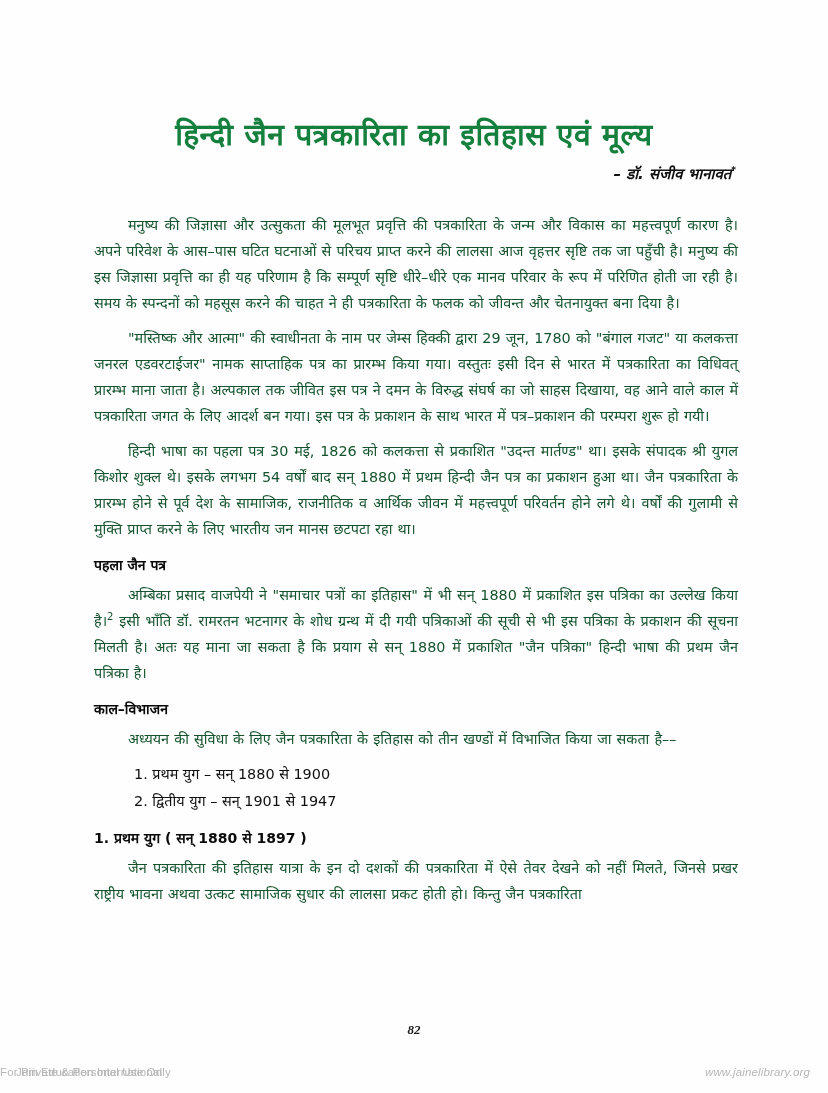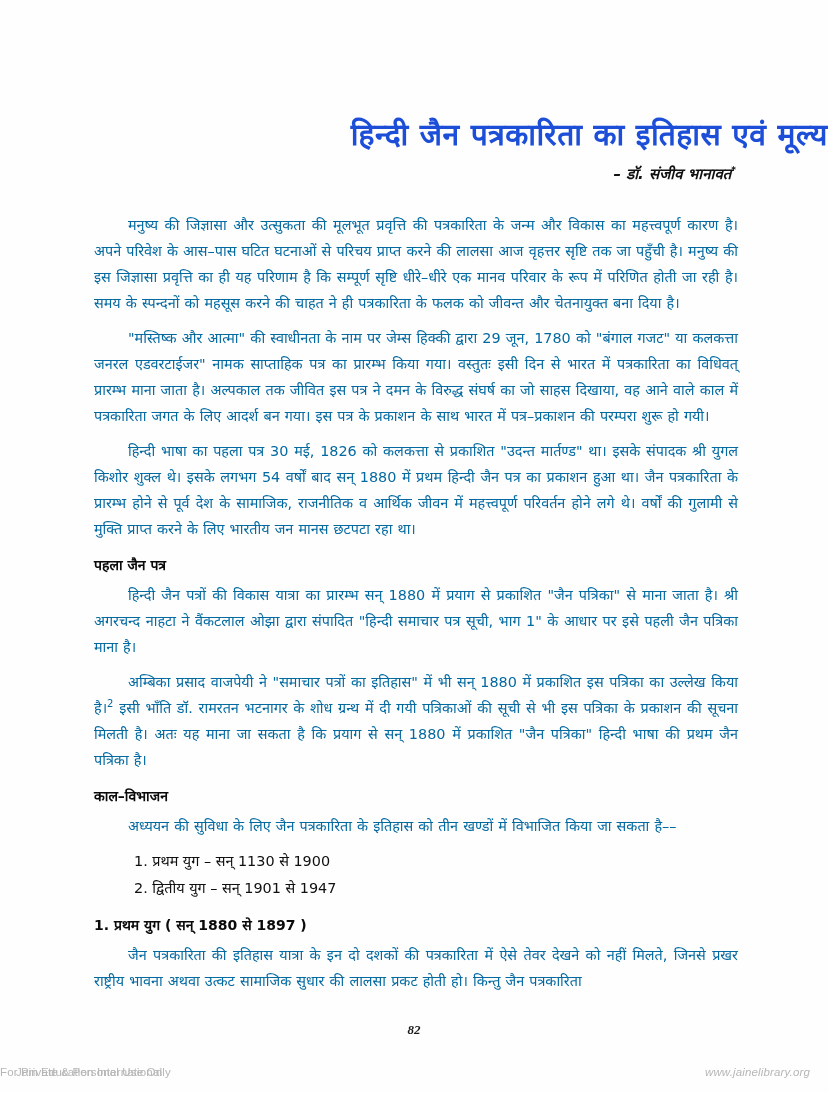--- a/index.html
+++ b/index.html
@@ -23,26 +23,26 @@
     inset: 0;
     background: #fefefe;
   }
 
   
   .doc-title {
     position: absolute;
     top: 96px;
     left: 0;
     right: 0;
-    text-align: right;
+    text-align: center;
     font-family: "DejaVu Sans", "Liberation Sans", sans-serif;
     font-weight: 700;
     font-size: 30px;
     letter-spacing: 0.5px;
-    color: #1d4ed8;
+    color: #15803d;
     line-height: 1.25;
   }
 
   .byline {
     position: absolute;
     top: 163px;
     right: 92px;
     font-family: "DejaVu Sans", "Liberation Sans", sans-serif;
     font-style: italic;
     font-weight: 700;
@@ -66,21 +66,21 @@
   }
 
   p.para {
     margin: 0 0 9px 0;
     font-family: "DejaVu Sans", "Liberation Sans", sans-serif;
     font-size: 14.4px;
     line-height: 26px;
     text-align: justify;
     text-justify: inter-word;
     text-indent: 34px;
-    color: #0369a1;
+    color: #14532d;
     word-spacing: 0.5px;
   }
 
   p.para sup {
     font-size: 10px;
     vertical-align: super;
     line-height: 0;
   }
 
   h2.section {
@@ -152,30 +152,29 @@
   <div class="column">
 
     <p class="para">मनुष्य की जिज्ञासा और उत्सुकता की मूलभूत प्रवृत्ति की पत्रकारिता के जन्म और विकास का महत्त्वपूर्ण कारण है। अपने परिवेश के आस–पास घटित घटनाओं से परिचय प्राप्त करने की लालसा आज वृहत्तर सृष्टि तक जा पहुँची है। मनुष्य की इस जिज्ञासा प्रवृत्ति का ही यह परिणाम है कि सम्पूर्ण सृष्टि धीरे–धीरे एक मानव परिवार के रूप में परिणित होती जा रही है। समय के स्पन्दनों को महसूस करने की चाहत ने ही पत्रकारिता के फलक को जीवन्त और चेतनायुक्त बना दिया है।</p>
 
     <p class="para">"मस्तिष्क और आत्मा" की स्वाधीनता के नाम पर जेम्स हिक्की द्वारा 29 जून, 1780 को "बंगाल गजट" या कलकत्ता जनरल एडवरटाईजर" नामक साप्ताहिक पत्र का प्रारम्भ किया गया। वस्तुतः इसी दिन से भारत में पत्रकारिता का विधिवत् प्रारम्भ माना जाता है। अल्पकाल तक जीवित इस पत्र ने दमन के विरुद्ध संघर्ष का जो साहस दिखाया, वह आने वाले काल में पत्रकारिता जगत के लिए आदर्श बन गया। इस पत्र के प्रकाशन के साथ भारत में पत्र–प्रकाशन की परम्परा शुरू हो गयी।</p>
 
     <p class="para">हिन्दी भाषा का पहला पत्र 30 मई, 1826 को कलकत्ता से प्रकाशित "उदन्त मार्तण्ड" था। इसके संपादक श्री युगल किशोर शुक्ल थे। इसके लगभग 54 वर्षों बाद सन् 1880 में प्रथम हिन्दी जैन पत्र का प्रकाशन हुआ था। जैन पत्रकारिता के प्रारम्भ होने से पूर्व देश के सामाजिक, राजनीतिक व आर्थिक जीवन में महत्त्वपूर्ण परिवर्तन होने लगे थे। वर्षों की गुलामी से मुक्ति प्राप्त करने के लिए भारतीय जन मानस छटपटा रहा था।</p>
 
     <h2 class="section">पहला जैन पत्र</h2>
 
-    <p class="para">हिन्दी जैन पत्रों की विकास यात्रा का प्रारम्भ सन् 1880 में प्रयाग से प्रकाशित "जैन पत्रिका" से माना जाता है। श्री अगरचन्द नाहटा ने वैंकटलाल ओझा द्वारा संपादित "हिन्दी समाचार पत्र सूची, भाग 1" के आधार पर इसे पहली जैन पत्रिका माना है।</p>
 
     <p class="para"><span>अम्बिका प्रसाद वाजपेयी ने "समाचार पत्रों का इतिहास" में भी सन् 1880 में प्रकाशित इस पत्रिका का उल्लेख किया है।</span><sup>2</sup><span> इसी भाँति डॉ. रामरतन भटनागर के शोध ग्रन्थ में दी गयी पत्रिकाओं की सूची से भी इस पत्रिका के प्रकाशन की सूचना मिलती है। अतः यह माना जा सकता है कि प्रयाग से सन् 1880 में प्रकाशित "जैन पत्रिका" हिन्दी भाषा की प्रथम जैन पत्रिका है।</span></p>
 
     <h2 class="section">काल–विभाजन</h2>
 
     <p class="para">अध्ययन की सुविधा के लिए जैन पत्रकारिता के इतिहास को तीन खण्डों में विभाजित किया जा सकता है––</p>
 
     <ol class="era-list">
-      <li>1. प्रथम युग  – सन् 1130 से 1900</li>
+      <li>1. प्रथम युग  – सन् 1880 से 1900</li>
       <li>2. द्वितीय युग – सन् 1901 से 1947</li>
     </ol>
 
     <h2 class="section">1. प्रथम युग ( सन् 1880 से 1897 )</h2>
 
     <p class="para">जैन पत्रकारिता की इतिहास यात्रा के इन दो दशकों की पत्रकारिता में ऐसे तेवर देखने को नहीं मिलते, जिनसे प्रखर राष्ट्रीय भावना अथवा उत्कट सामाजिक सुधार की लालसा प्रकट होती हो। किन्तु जैन पत्रकारिता</p>
 
   </div>
 
   <div class="page-number">82</div>

